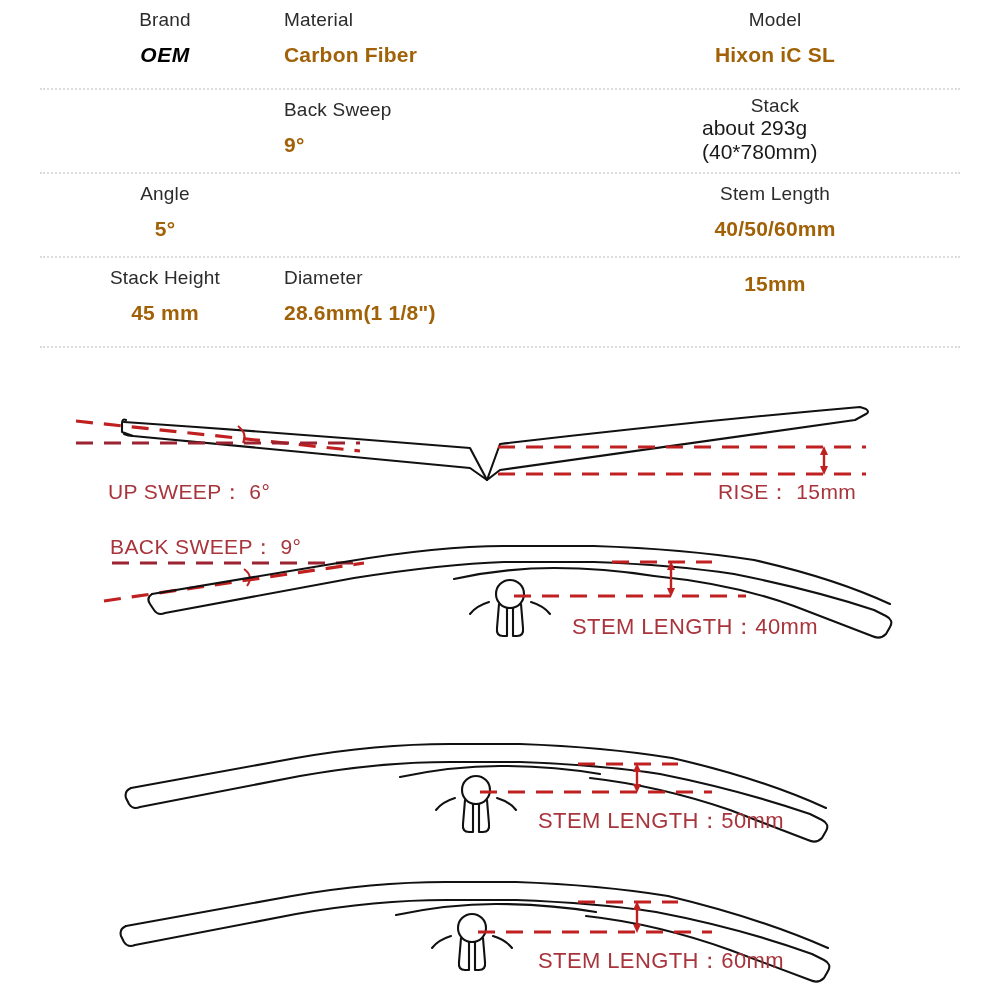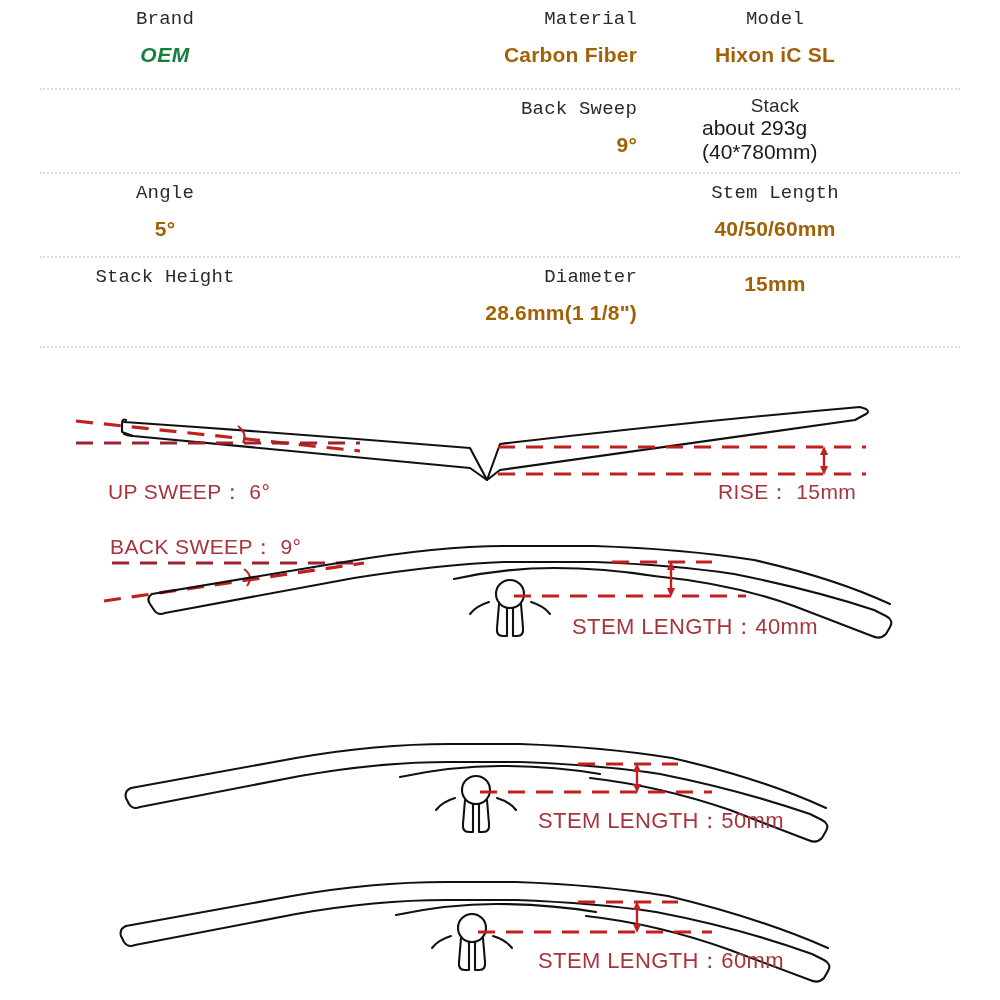--- a/index.html
+++ b/index.html
@@ -51,29 +51,29 @@
   .spec-value {
     font-size: 21px;
     font-weight: 700;
     color: #a16207;
     letter-spacing: .2px;
     line-height: 1.06;
     white-space: nowrap;
   }
   
   .col-a { left: 0px;   width: 330px; text-align: center; }
-  .col-b { left: 307px; width: 330px; text-align: right; }
+  .col-b { left: 284px; width: 330px; text-align: left; }
   .col-c { left: 620px; width: 310px; text-align: center; }
 
-  .cell-stack .spec-label { padding-top: 10px; font-family: Liberation Mono, monospace; }
+  .cell-stack .spec-label { padding-top: 10px; }
   .cell-stack .spec-value { padding-top: 15px; }
 
   
   .brand-value {
-    color: #15803d;
+    color: #000000;
     font-style: italic;
     font-weight: 700;
     font-size: 21px;
     letter-spacing: .5px;
   }
 
   
   .weight-cell .spec-label { padding-top: 6px; }
   .weight-value {
     margin-top: 1px;
@@ -188,20 +188,21 @@
     <div class="spec-cell col-c cell-stack">
       <div class="spec-label">Stem Length</div>
       <div class="spec-value">40/50/60mm</div>
     </div>
     <div class="divider"></div>
   </div>
 
   <div class="spec-row" style="height:90px;">
     <div class="spec-cell col-a cell-stack">
       <div class="spec-label">Stack Height</div>
+      <div class="spec-value">45 mm</div>
     </div>
     <div class="spec-cell col-b cell-stack">
       <div class="spec-label">Diameter</div>
       <div class="spec-value">28.6mm(1 1/8")</div>
     </div>
     <div class="spec-cell col-c cell-stack">
       <div class="spec-value">15mm</div>
     </div>
     <div class="divider"></div>
   </div>

